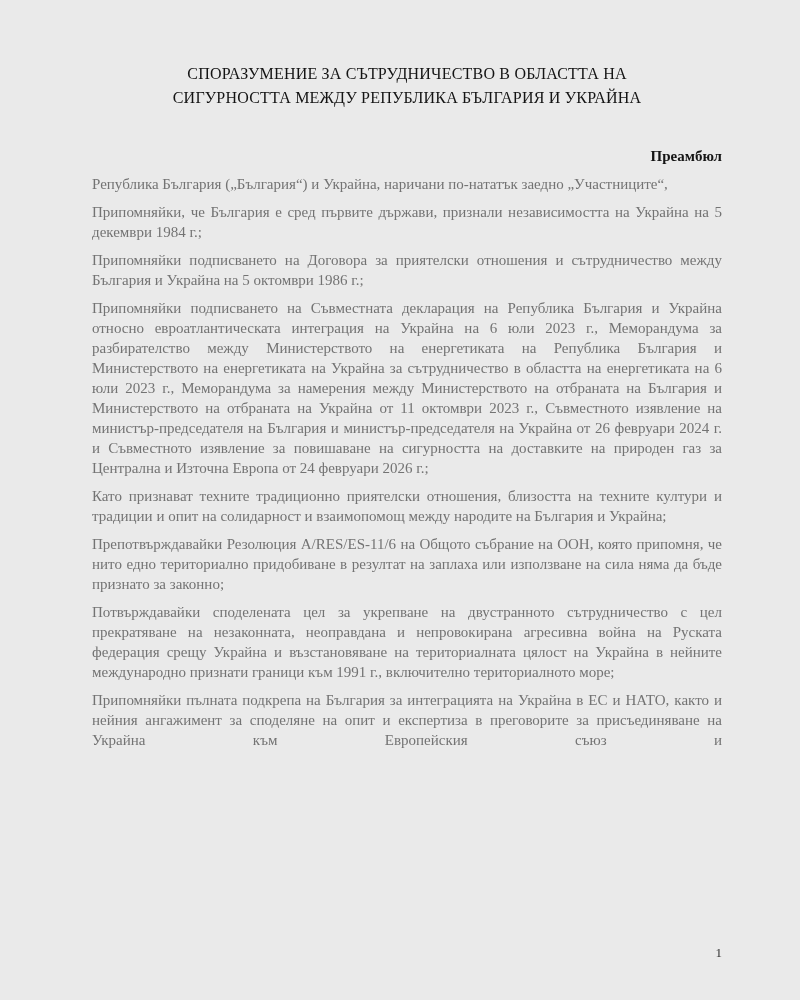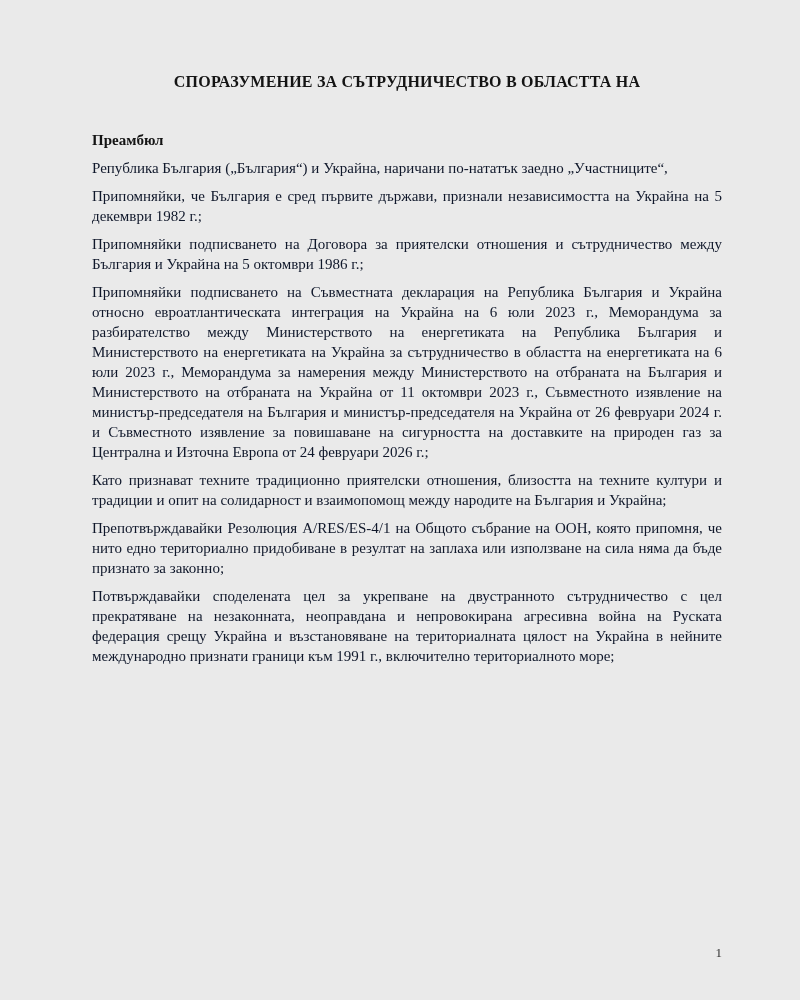--- a/index.html
+++ b/index.html
@@ -15,44 +15,45 @@
     overflow: hidden;
   }
   .page {
     position: relative;
     width: 800px;
     height: 1000px;
     box-sizing: border-box;
     padding: 58px 78px 0 92px;
   }
   .doc-title {
-    margin: 12px;
+    margin: 4px;
     text-align: center;
     font-size: 16px;
     line-height: 24px;
-    font-weight: bold;
+    font-weight: normal;
     color: #141414;
     letter-spacing: 0.2px;
   }
   .doc-title .title-line {
     display: block;
   }
   .section-heading {
     margin: 36px 0 0 0;
     font-size: 15px;
     line-height: 20px;
     font-weight: bold;
     color: #141414;
+    text-align: right;
   }
   p.body-paragraph {
     margin: 8px 0 0 0;
     font-size: 15px;
     line-height: 20px;
     text-align: justify;
-    color: #0f172a;
+    color: #737373;
   }
   p.body-paragraph.continued {
     
     text-align-last: justify;
   }
   .page-number {
     position: absolute;
     right: 78px;
     bottom: 40px;
     font-size: 13px;
@@ -60,27 +61,29 @@
     color: #333333;
   }
 </style>
 </head>
 <body>
 
 <div class="page">
 
   <h1 class="doc-title">
     <span class="title-line">СПОРАЗУМЕНИЕ ЗА СЪТРУДНИЧЕСТВО В ОБЛАСТТА НА</span>
+    <span class="title-line">СИГУРНОСТТА МЕЖДУ РЕПУБЛИКА БЪЛГАРИЯ И УКРАЙНА</span>
   </h1>
 
   <h2 class="section-heading">Преамбюл</h2>
 
   <p class="body-paragraph">Република България („България“) и Украйна, наричани по-нататък заедно „Участниците“,</p>
-  <p class="body-paragraph">Припомняйки, че България е сред първите държави, признали независимостта на Украйна на 5 декември 1982 г.;</p>
+  <p class="body-paragraph">Припомняйки, че България е сред първите държави, признали независимостта на Украйна на 5 декември 1984 г.;</p>
   <p class="body-paragraph">Припомняйки подписването на Договора за приятелски отношения и сътрудничество между България и Украйна на 5 октомври 1986 г.;</p>
   <p class="body-paragraph">Припомняйки подписването на Съвместната декларация на Република България и Украйна относно евроатлантическата интеграция на Украйна на 6 юли 2023 г., Меморандума за разбирателство между Министерството на енергетиката на Република България и Министерството на енергетиката на Украйна за сътрудничество в областта на енергетиката на 6 юли 2023 г., Меморандума за намерения между Министерството на отбраната на България и Министерството на отбраната на Украйна от 11 октомври 2023 г., Съвместното изявление на министър-председателя на България и министър-председателя на Украйна от 26 февруари 2024 г. и Съвместното изявление за повишаване на сигурността на доставките на природен газ за Централна и Източна Европа от 24 февруари 2026 г.;</p>
   <p class="body-paragraph">Като признават техните традиционно приятелски отношения, близостта на техните култури и традиции и опит на солидарност и взаимопомощ между народите на България и Украйна;</p>
-  <p class="body-paragraph">Препотвърждавайки Резолюция A/RES/ES-4/1 на Общото събрание на ООН, която припомня, че нито едно териториално придобиване в резултат на заплаха или използване на сила няма да бъде признато за законно;</p>
+  <p class="body-paragraph">Препотвърждавайки Резолюция A/RES/ES-11/6 на Общото събрание на ООН, която припомня, че нито едно териториално придобиване в резултат на заплаха или използване на сила няма да бъде признато за законно;</p>
   <p class="body-paragraph">Потвърждавайки споделената цел за укрепване на двустранното сътрудничество с цел прекратяване на незаконната, неоправдана и непровокирана агресивна война на Руската федерация срещу Украйна и възстановяване на териториалната цялост на Украйна в нейните международно признати граници към 1991 г., включително териториалното море;</p>
+  <p class="body-paragraph continued">Припомняйки пълната подкрепа на България за интеграцията на Украйна в ЕС и НАТО, както и нейния ангажимент за споделяне на опит и експертиза в преговорите за присъединяване на Украйна към Европейския съюз и</p>
 
   <div class="page-number">1</div>
 
 </div>
 
 </body></html>

